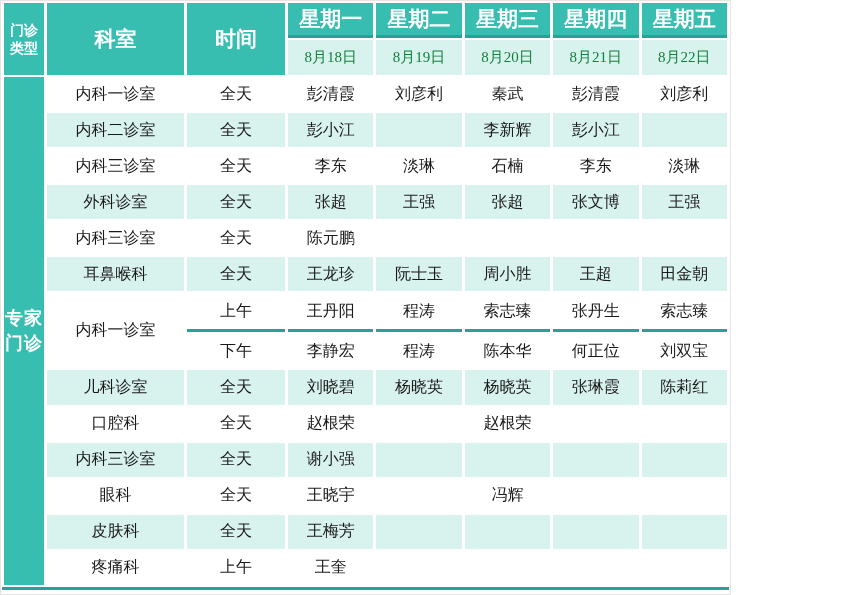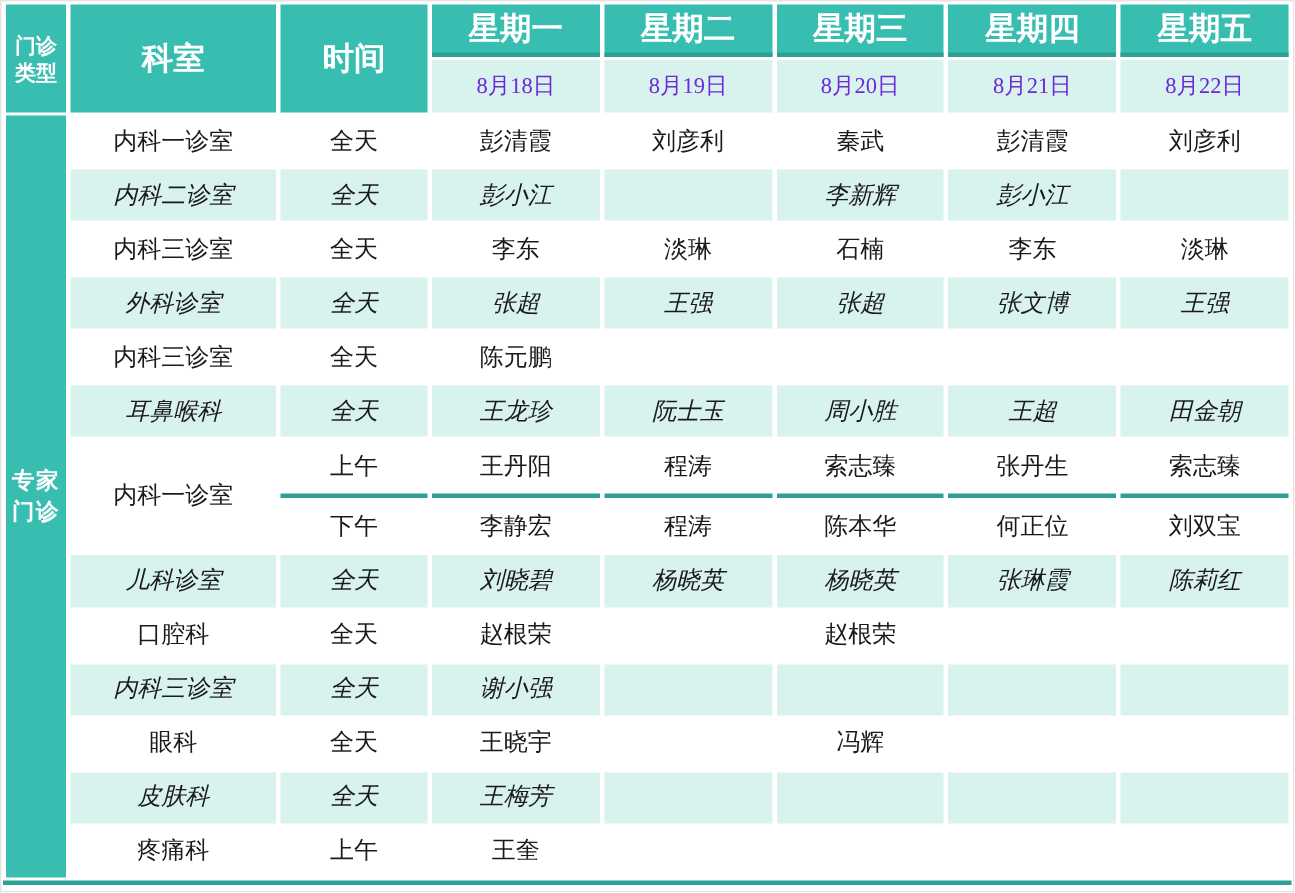--- a/index.html
+++ b/index.html
@@ -3,36 +3,36 @@
 <meta charset="utf-8">
 <style>
   :root{
     --teal:#38beb1;
     --teal-dark:#2aa096;
     --light:#d8f2ee;
     --ink:#1a1a1a;
   }
   html,body{margin:0;padding:0;background:#fff;font-family:"Liberation Sans",sans-serif;}
   .wrap{
-    box-sizing:border-box;width:863px;height:595px;
+    box-sizing:border-box;width:731px;height:595px;
     border:1px solid #e4e4e4;background:#fff;
   }
   table{
     border-collapse:separate;border-spacing:3px 2px;
     table-layout:fixed;width:100%;height:586px;
   }
   th,td{text-align:center;vertical-align:middle;padding:0;overflow:hidden;}
   .teal{background:var(--teal);color:#fff;font-weight:bold;font-size:21px;}
   th.type-h{font-size:14px;line-height:1.3;white-space:pre-line;}
   thead th.day{border-bottom:3px solid var(--teal-dark);}
-  td.date-cell{background:var(--light);color:#6d28d9;font-size:15px;font-family:"Liberation Serif",serif;margin-left:47px;}
+  td.date-cell{background:var(--light);color:#15803d;font-size:15px;font-family:"Liberation Serif",serif;margin-left:47px;}
   tbody td{font-size:16px;color:var(--ink);background:#fff;font-family:"Liberation Serif",serif;}
-  tbody tr.light td{background:var(--light);font-style:italic;}
+  tbody tr.light td{background:var(--light);}
   tbody th.vert{
-    background:var(--teal);color:#fff;font-weight:bold;font-size:15px;
+    background:var(--teal);color:#fff;font-weight:bold;font-size:18px;
     white-space:pre-line;line-height:1.4;letter-spacing:1px;
   }
   tr.divider td.time,tr.divider td.doc{border-bottom:3px solid var(--teal-dark);}
   .bottom-line{height:3px;background:var(--teal-dark);margin:0 1px 2px 1px;}
   thead tr{height:35px;}
 </style>
 </head>
 <body>
 
 <div class="wrap">

